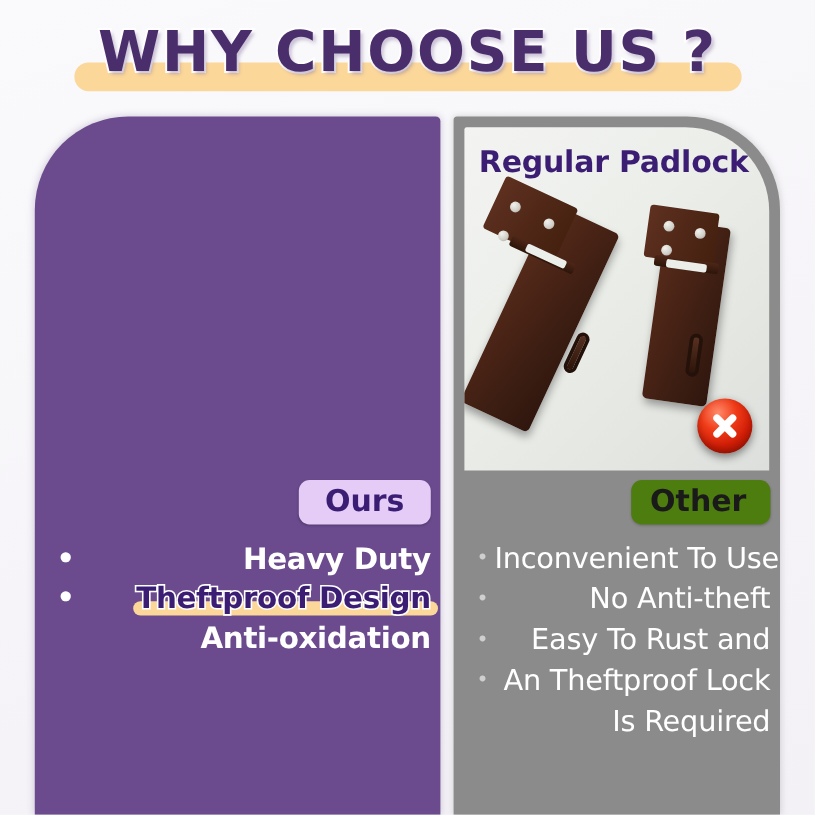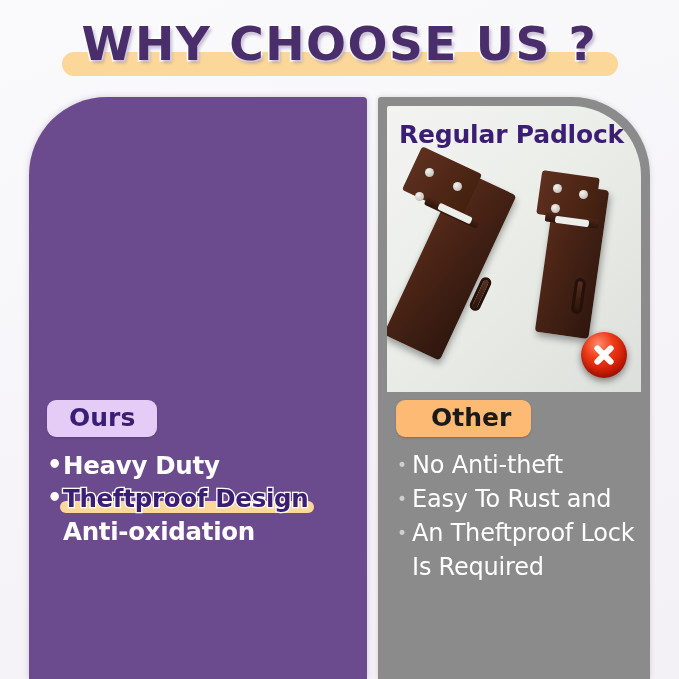--- a/index.html
+++ b/index.html
@@ -299,42 +299,42 @@
   }
   .badge-cross {
     right: 14px; bottom: 14px;
     background:
       radial-gradient(circle at 38% 26%, #ff8a6a 0%, #ef3b18 34%, #cf1c06 64%, #9e1404 100%);
     box-shadow: 0 3px 7px rgba(0,0,0,0.45), inset 0 -3px 6px rgba(0,0,0,0.25);
   }
   .badge svg { width: 30px; height: 30px; display: block; }
 
   
-  .list-wrap { position: absolute; left: 0; right: 0; }
+  .list-wrap { position: absolute; left: 0; right: 0; text-align: right; }
   .list-ours  { top: 303px; padding-left: 18px; padding-right: 8px; }
   .list-other { top: 303px; padding-left: 18px; padding-right: 8px; }
 
   .tag {
     display: inline-block;
     border-radius: 9px;
     font-weight: bold;
     white-space: nowrap;
   }
   .tag-ours {
     background: #e4ccf7;
     color: #3b1e73;
     font-size: 25px;
     padding: 3px 22px 5px 22px;
     box-shadow: 0 1px 2px rgba(0,0,0,0.18);
   }
   .tag-other {
-    background: #fdba74;
+    background: #4d7c0f;
     color: #1a1a1a;
     font-size: 25px;
-    padding: 3px 20px 5px 35px;
+    padding: 3px 20px 5px 16px;
     box-shadow: 0 1px 2px rgba(0,0,0,0.18);
   }
 
   ul { list-style: none; }
 
   .bullets-ours { margin-top: 13px; }
   .bullets-ours li {
     position: relative;
     color: #ffffff;
     font-weight: bold;
@@ -453,20 +453,23 @@
         <svg viewBox="0 0 32 32" aria-hidden="true">
           <path d="M9 9 L23 23 M23 9 L9 23" fill="none" stroke="#ffffff" stroke-width="6.5" stroke-linecap="round"></path>
         </svg>
       </div>
     </div>
 
     <div class="list-wrap list-other">
       <span class="tag tag-other">Other</span>
       <ul class="bullets-other">
         <li>
+          <span>Inconvenient To Use</span>
+        </li>
+        <li>
           <span>No Anti-theft</span>
         </li>
         <li>
           <span>Easy To Rust and</span>
         </li>
         <li>
           <span>An Theftproof Lock</span>
         </li>
         <li class="cont">
           <span>Is Required</span>

